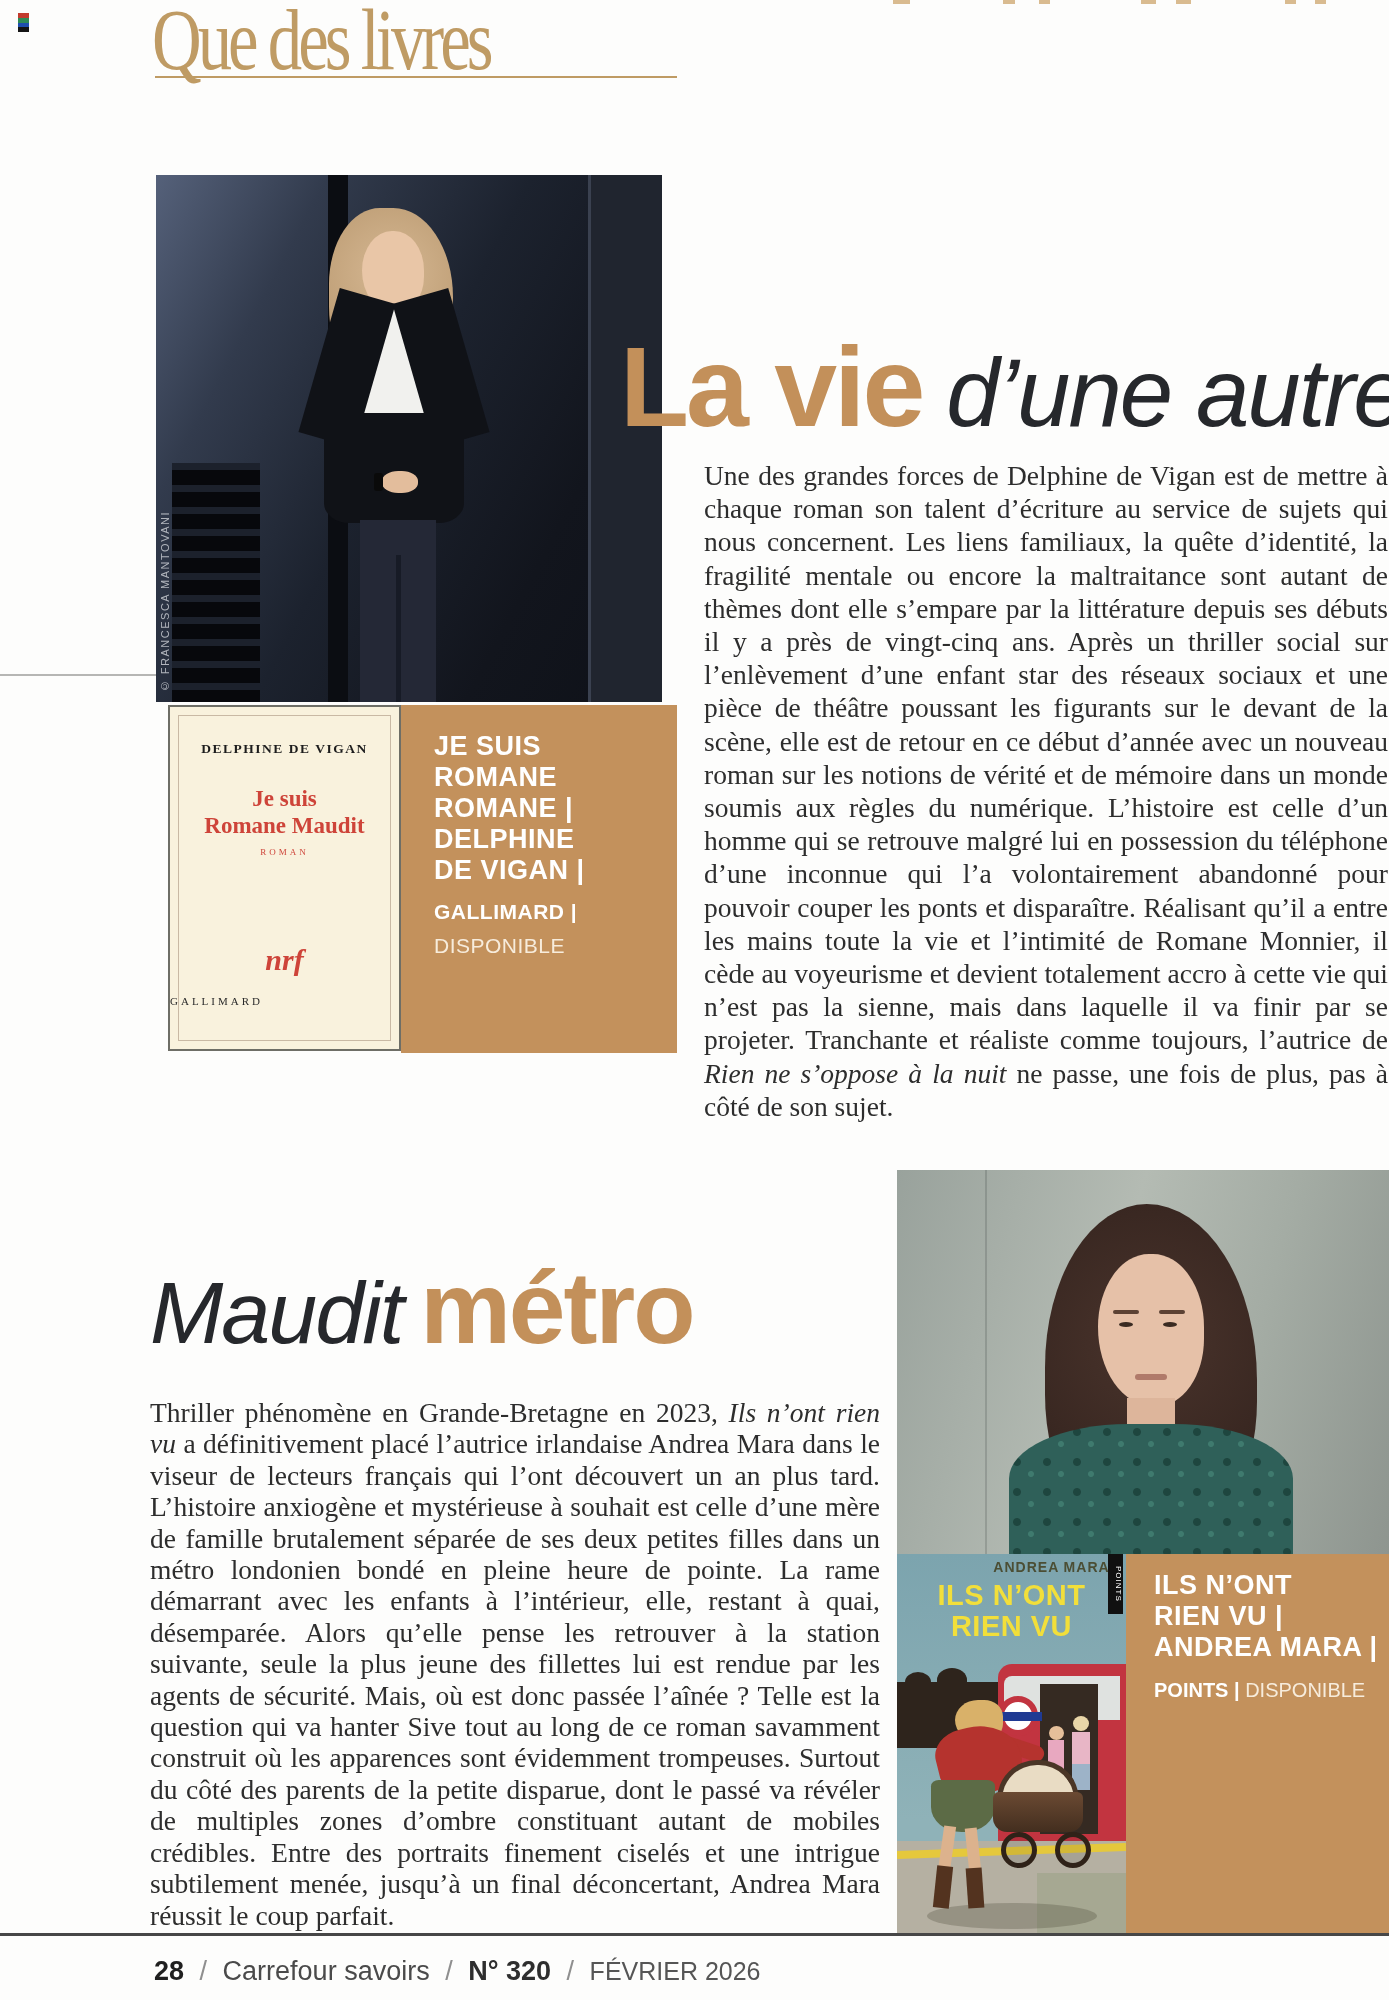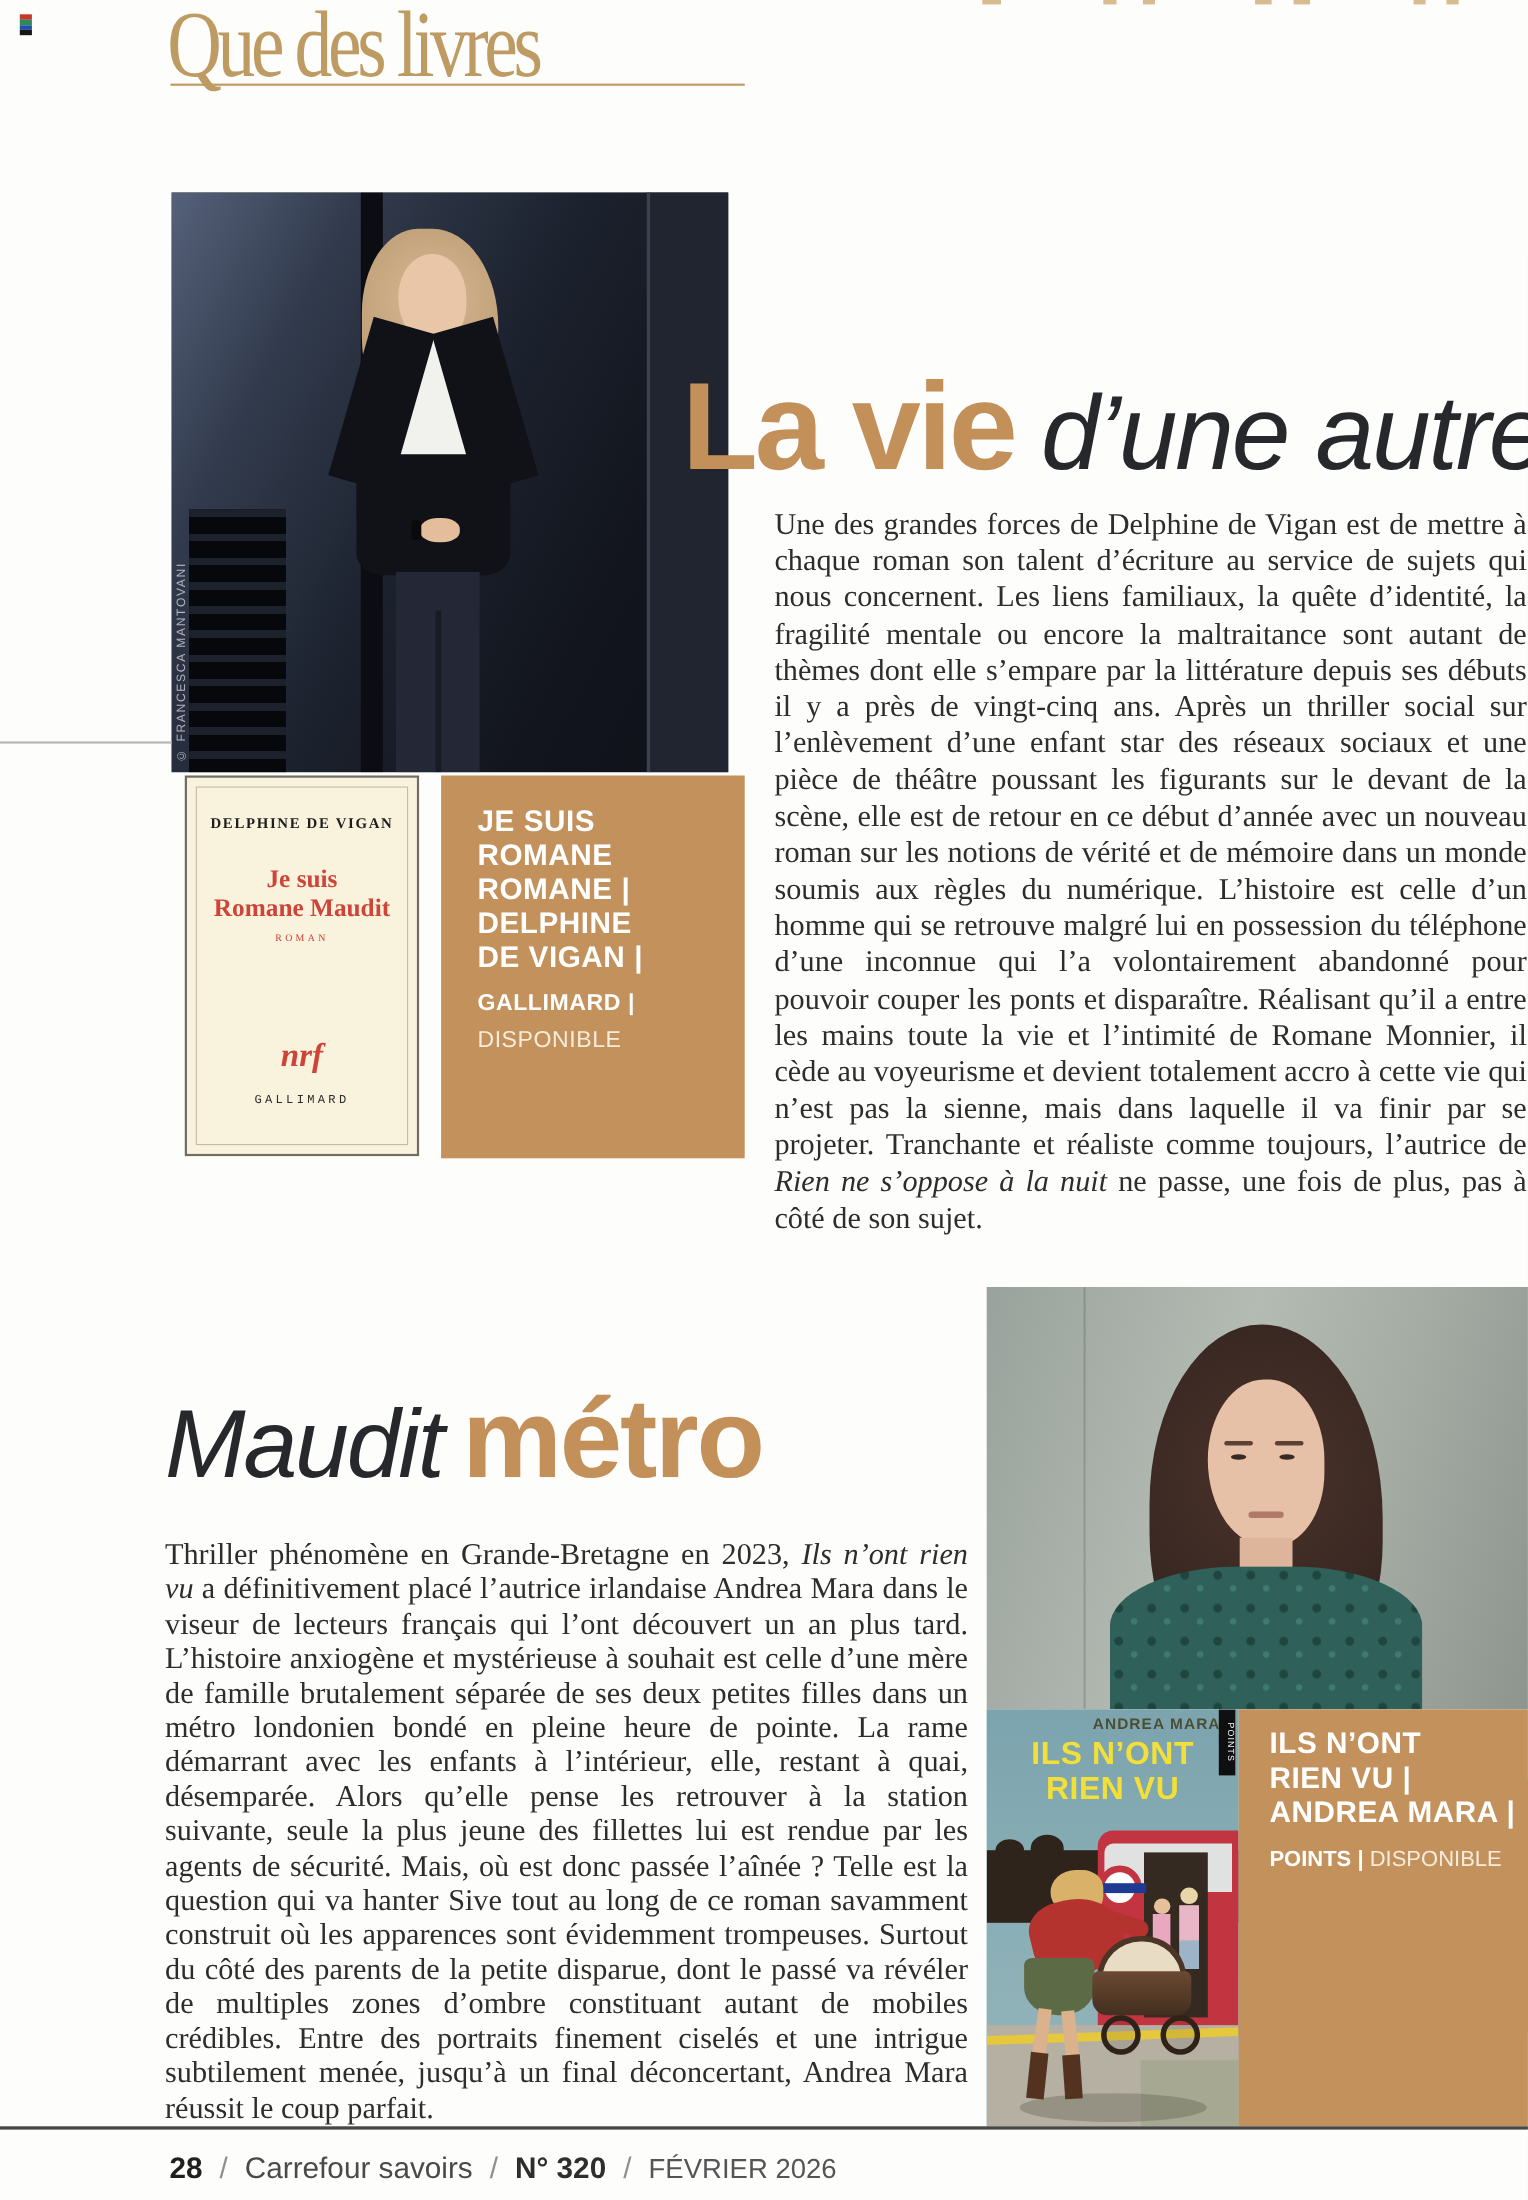--- a/index.html
+++ b/index.html
@@ -56,33 +56,33 @@
   #title1{left:620px;top:322px;white-space:nowrap;}
   #title1 .accent{font-size:113px;font-weight:800;color:#c3905a;letter-spacing:-3px;}
   #title1 .rest{font-size:96px;font-weight:300;font-style:italic;color:#26282c;letter-spacing:-2px;margin-left:24px;}
 
   
   .bodycopy{font-family:"Liberation Serif",serif;color:#2d2d2d;text-align:justify;}
   #body1{left:704px;top:459px;width:684px;font-size:27.5px;line-height:33.2px;}
   #body2{left:150px;top:1397px;width:730px;font-size:27.5px;line-height:31.4px;}
 
   
-  #cover1{left:168px;top:705px;width:213px;height:346px;background:#f9f2dd;
+  #cover1{left:168px;top:705px;width:233px;height:346px;background:#f9f2dd;
      border:2px solid #6e6e66;box-sizing:border-box;}
   #cover1 .frame{position:absolute;inset:8px;border:1px solid #c9b9a4;}
   #cover1 .author{position:absolute;top:34px;width:100%;text-align:center;
      font-family:"Liberation Serif",serif;font-weight:700;font-size:13.5px;letter-spacing:1.5px;color:#1d1d1d;}
   #cover1 .c1title{position:absolute;top:78px;width:100%;text-align:center;
      font-family:"Liberation Serif",serif;font-weight:700;font-size:23px;line-height:27px;color:#ce4439;}
   #cover1 .genre{position:absolute;top:140px;width:100%;text-align:center;
      font-family:"Liberation Serif",serif;font-size:9px;letter-spacing:3px;color:#ce4439;text-transform:uppercase;}
   #cover1 .nrf{position:absolute;top:236px;width:100%;text-align:center;
      font-family:"Liberation Serif",serif;font-style:italic;font-weight:700;font-size:30px;color:#ce4439;}
-  #cover1 .pub{position:absolute;top:288px;width:100%;text-align:center;
-     font-family:Liberation Mono, monospace;font-size:11px;letter-spacing:3px;color:#2a2a2a;}
+  #cover1 .pub{position:absolute;top:288px;width:100%;text-align:left;
+     font-family:Liberation Serif, serif;font-size:11px;letter-spacing:3px;color:#2a2a2a;}
 
   
   .tanblock{background:#c3915c;color:#fff;box-sizing:border-box;}
   #tan1{left:401px;top:705px;width:276px;height:348px;padding:26px 0 0 33px;}
   #tan2{left:1126px;top:1554px;width:263px;height:379px;padding:16px 0 0 28px;}
   .tanline{font-weight:700;font-size:27px;line-height:31px;letter-spacing:.5px;}
   .tanpub{font-weight:700;font-size:21px;margin-top:14px;letter-spacing:.5px;}
   .tanavail{font-weight:400;font-size:21px;margin-top:10px;color:#f7ecdc;letter-spacing:.5px;}
   #tan2 .tanpubrow{margin-top:16px;font-size:20px;}
   #tan2 .tanpubrow .pubname{font-weight:700;}

